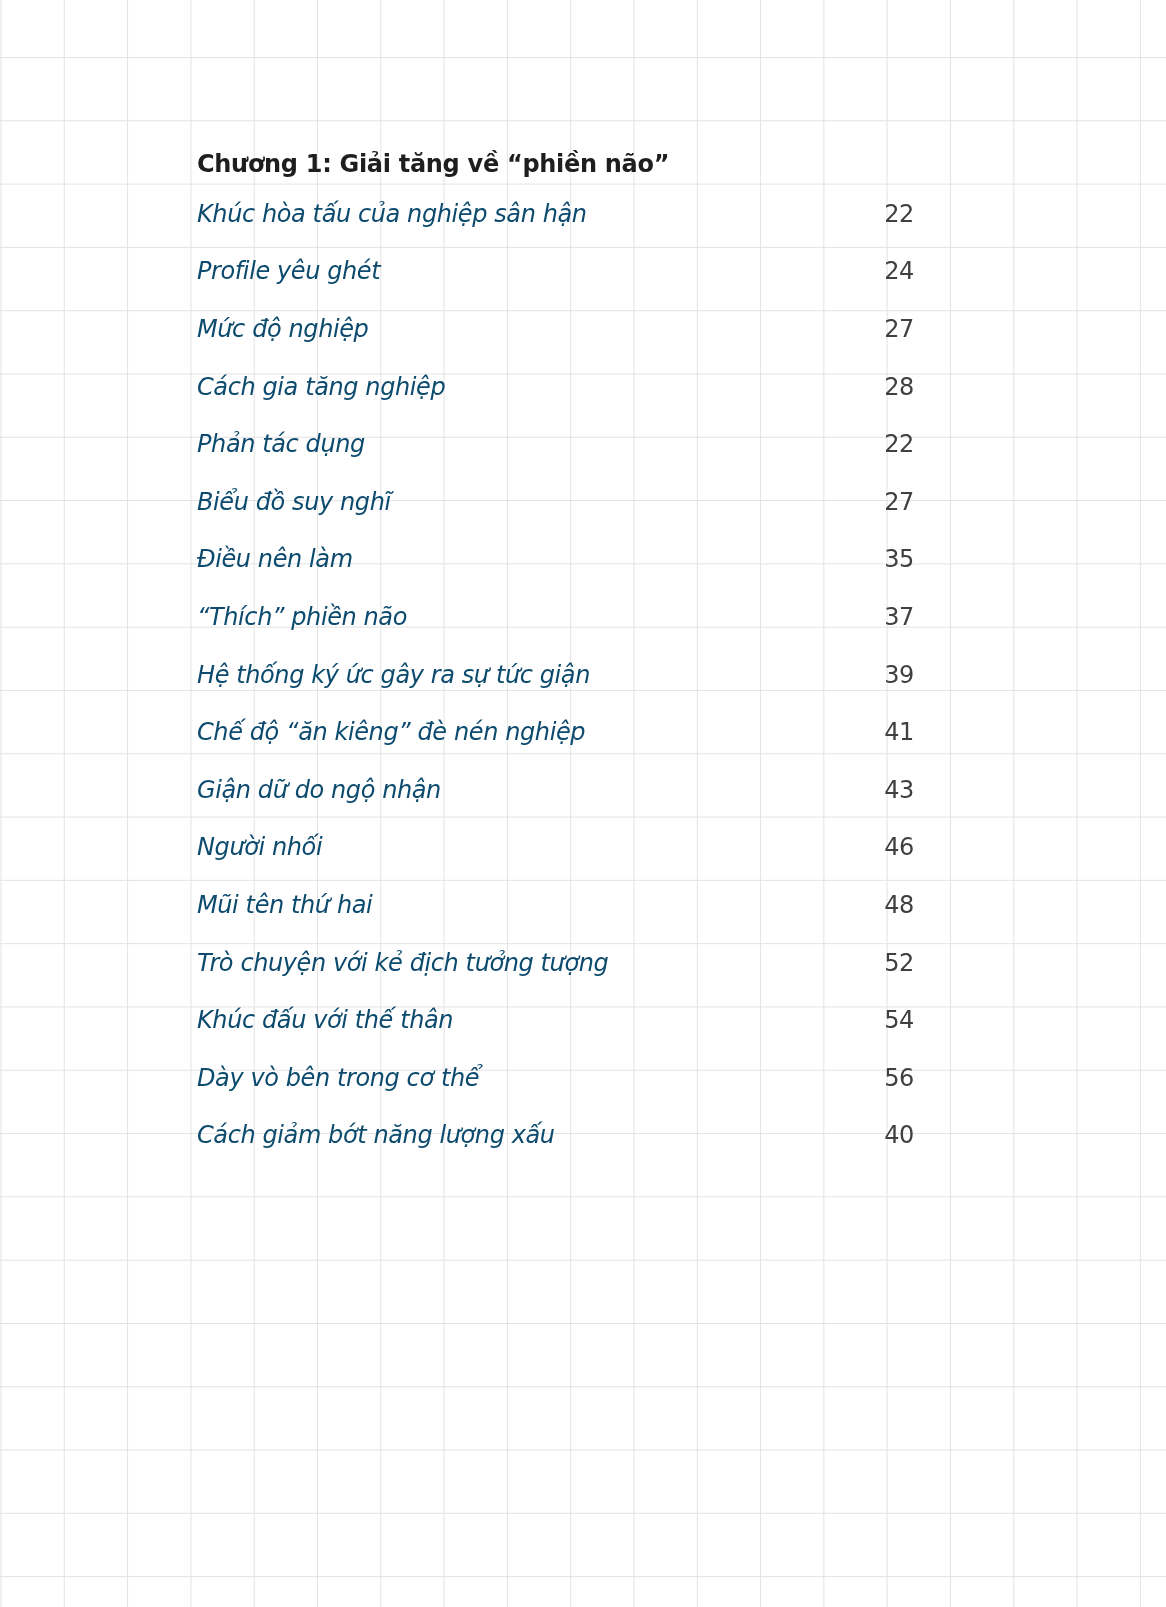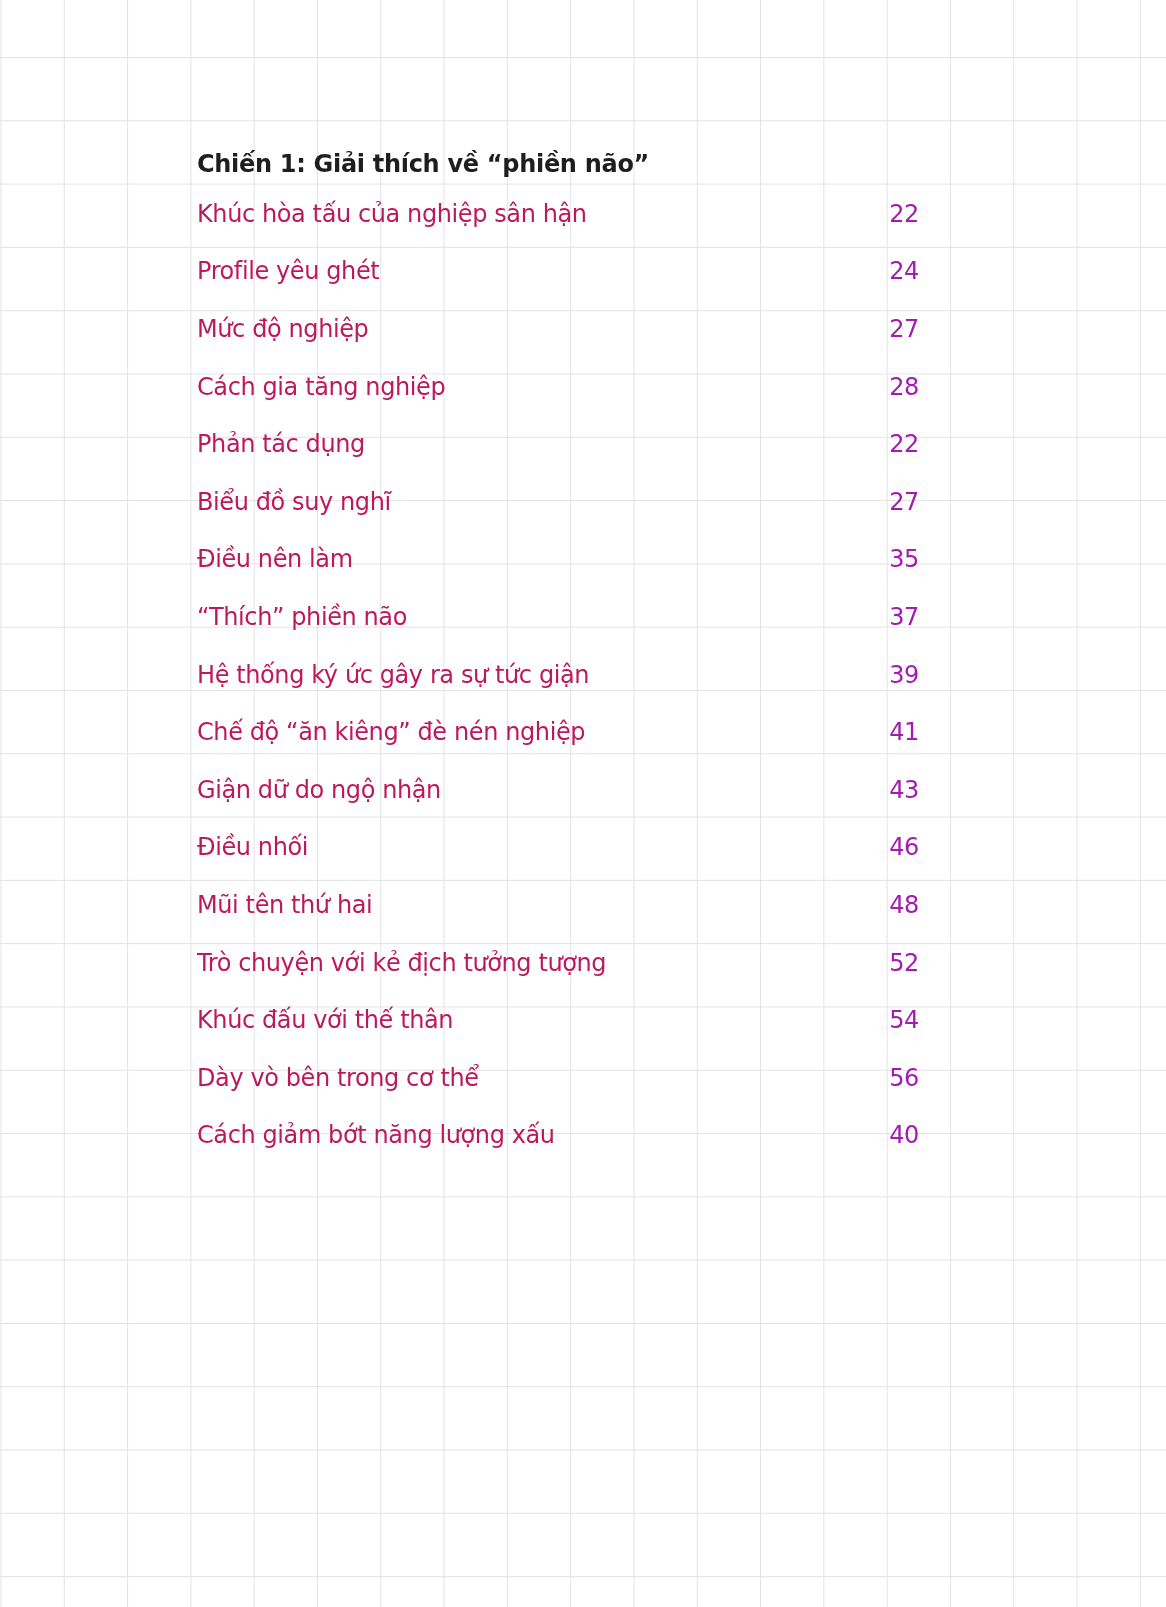--- a/index.html
+++ b/index.html
@@ -45,33 +45,34 @@
       align-items: center;
       height: 57.6px;
       font-size: 24px;
       letter-spacing: -0.4px;
       white-space: nowrap;
     }
     .toc-row:first-child {
       margin-top: 0px;
     }
     .toc-label {
-      color: #be185d;
+      color: #0c4a6e;
+      font-style: italic;
     }
     .toc-page {
-      color: #a21caf;
-      text-align: right;
+      color: #404040;
+      text-align: center;
       min-width: 40px;
     }
   </style>
 </head>
 <body>
 
 <div class="toc">
-  <div class="toc-title">Chiến 1: Giải thích về “phiền não”</div>
+  <div class="toc-title">Chương 1: Giải tăng về “phiền não”</div>
   <ul class="toc-list">
     <li class="toc-row">
         <span class="toc-label">Khúc hòa tấu của nghiệp sân hận</span>
         <span class="toc-page">22</span>
       </li>
     <li class="toc-row">
         <span class="toc-label">Profile yêu ghét</span>
         <span class="toc-page">24</span>
       </li>
     <li class="toc-row">
@@ -104,21 +105,21 @@
       </li>
     <li class="toc-row">
         <span class="toc-label">Chế độ “ăn kiêng” đè nén nghiệp</span>
         <span class="toc-page">41</span>
       </li>
     <li class="toc-row">
         <span class="toc-label">Giận dữ do ngộ nhận</span>
         <span class="toc-page">43</span>
       </li>
     <li class="toc-row">
-        <span class="toc-label">Điều nhối</span>
+        <span class="toc-label">Người nhối</span>
         <span class="toc-page">46</span>
       </li>
     <li class="toc-row">
         <span class="toc-label">Mũi tên thứ hai</span>
         <span class="toc-page">48</span>
       </li>
     <li class="toc-row">
         <span class="toc-label">Trò chuyện với kẻ địch tưởng tượng</span>
         <span class="toc-page">52</span>
       </li>

